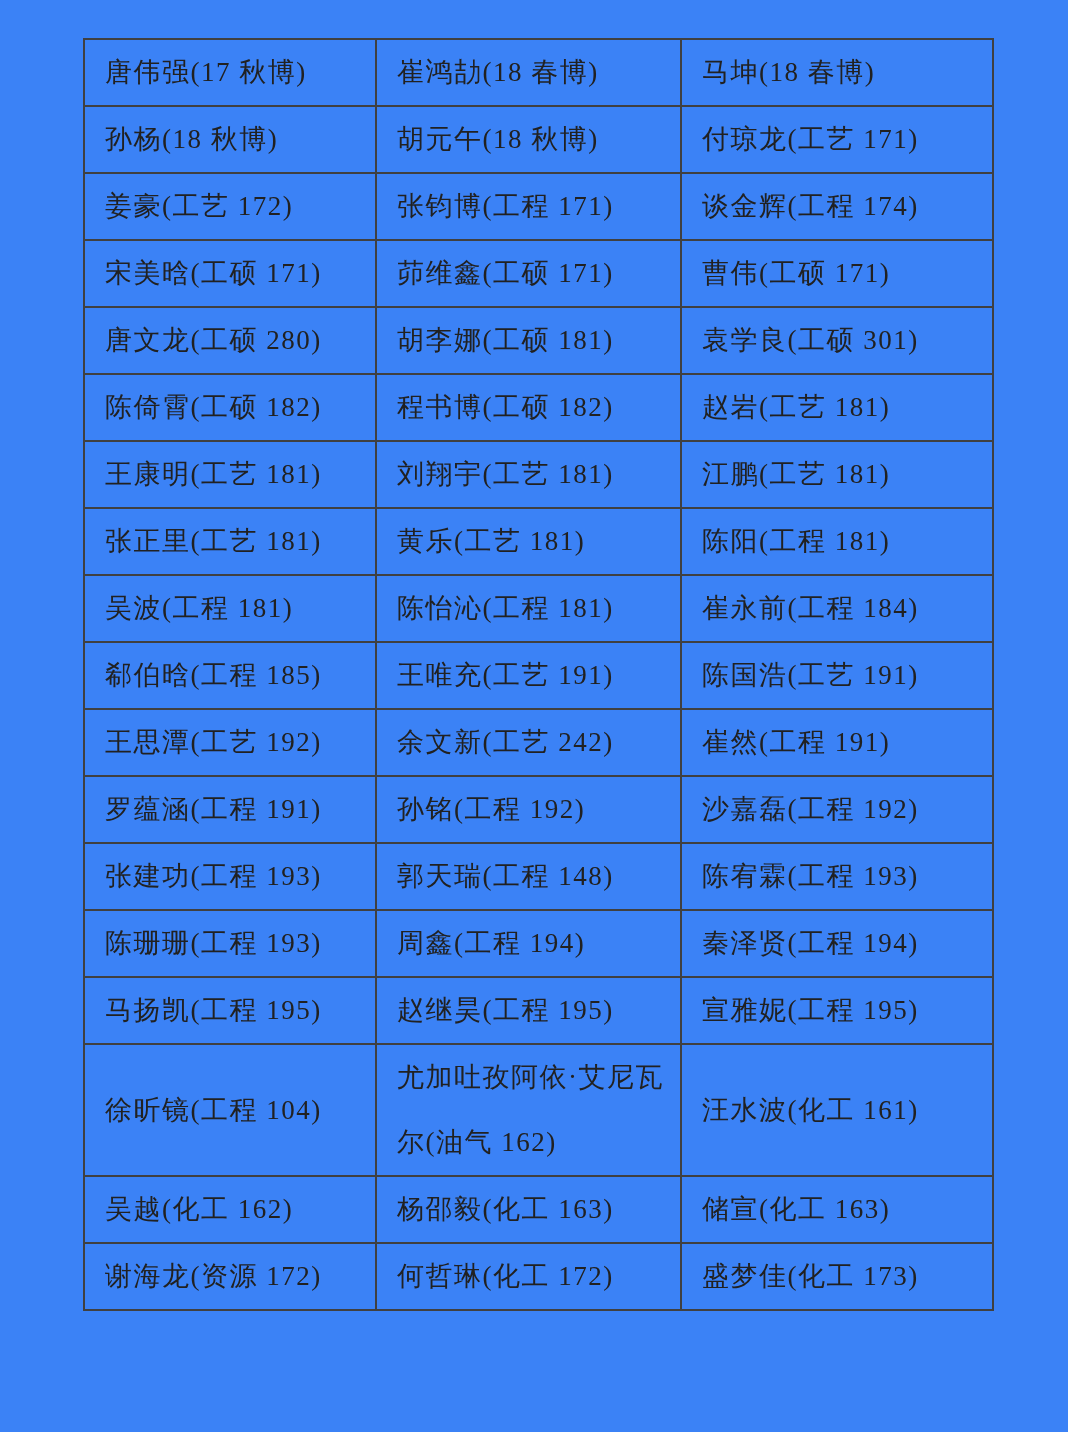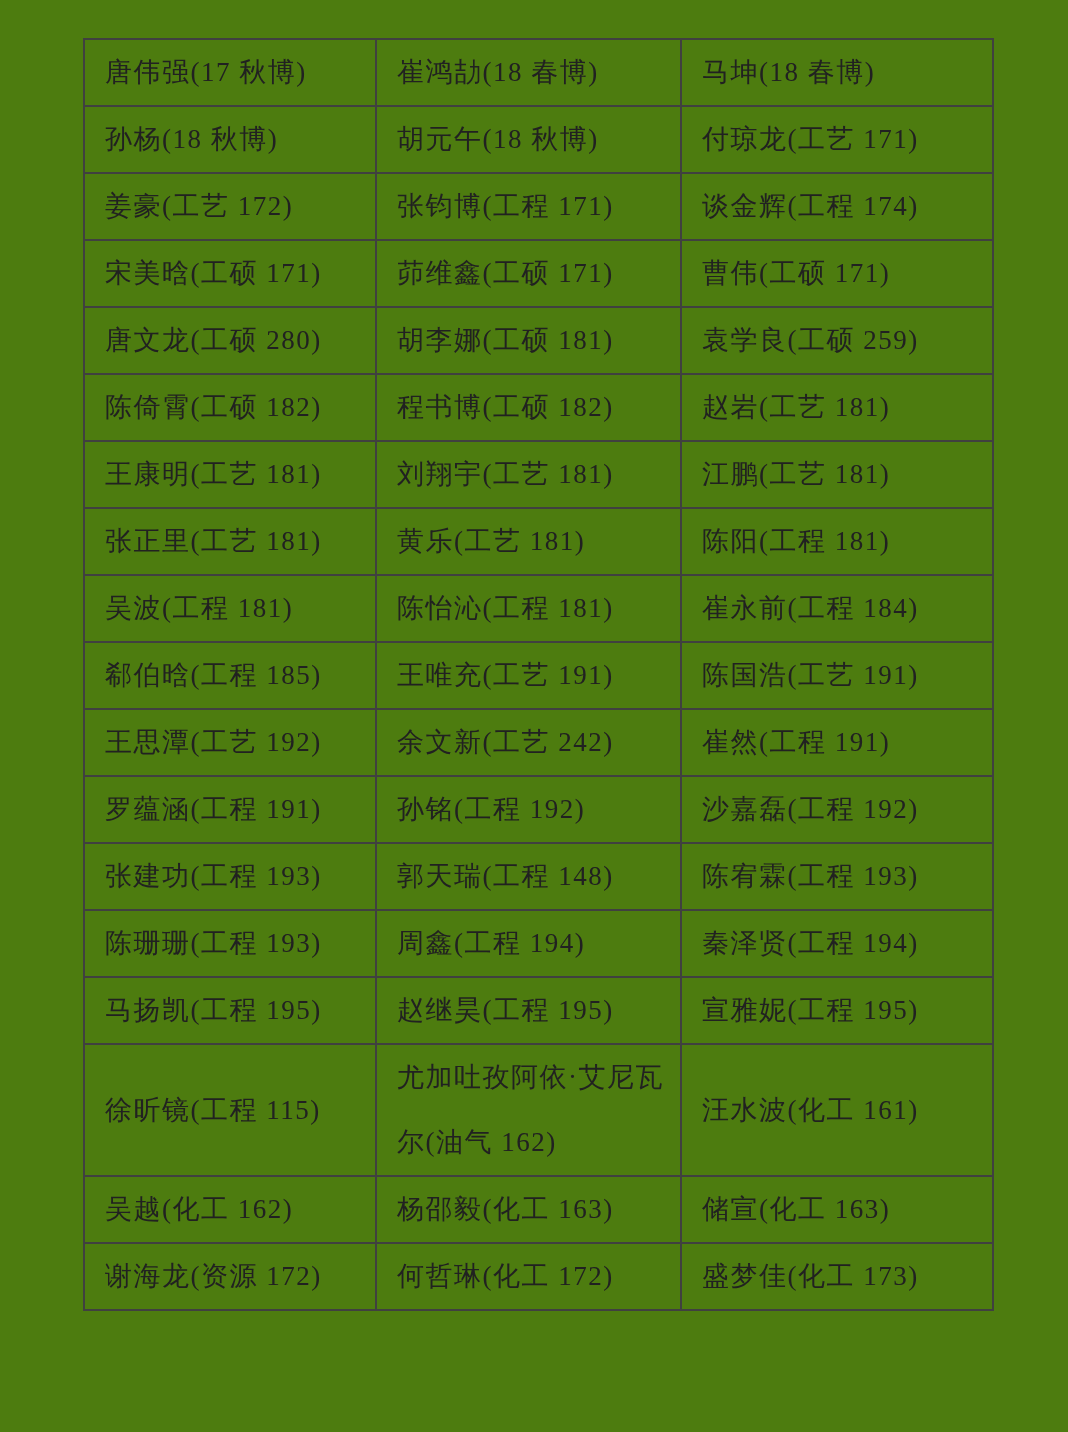--- a/index.html
+++ b/index.html
@@ -7,21 +7,21 @@
     padding: 0;
     background: #ffffff;
     width: 1068px;
     height: 1432px;
     font-family: "Liberation Serif", "DejaVu Serif", serif;
   }
   .page {
     position: relative;
     width: 1068px;
     height: 1432px;
-    background: #4d7c0f;
+    background: #3b82f6;
     overflow: hidden;
   }
   table.roster {
     position: absolute;
     left: 83px;
     top: 38px;
     width: 909px;
     border-collapse: collapse;
     table-layout: fixed;
   }
@@ -68,21 +68,21 @@
           <td>谈金辉(工程 174)</td>
         </tr>
         <tr>
           <td>宋美晗(工硕 171)</td>
           <td>茆维鑫(工硕 171)</td>
           <td>曹伟(工硕 171)</td>
         </tr>
         <tr>
           <td>唐文龙(工硕 280)</td>
           <td>胡李娜(工硕 181)</td>
-          <td>袁学良(工硕 259)</td>
+          <td>袁学良(工硕 301)</td>
         </tr>
         <tr>
           <td>陈倚霄(工硕 182)</td>
           <td>程书博(工硕 182)</td>
           <td>赵岩(工艺 181)</td>
         </tr>
         <tr>
           <td>王康明(工艺 181)</td>
           <td>刘翔宇(工艺 181)</td>
           <td>江鹏(工艺 181)</td>
@@ -121,21 +121,21 @@
           <td>陈珊珊(工程 193)</td>
           <td>周鑫(工程 194)</td>
           <td>秦泽贤(工程 194)</td>
         </tr>
         <tr>
           <td>马扬凯(工程 195)</td>
           <td>赵继昊(工程 195)</td>
           <td>宣雅妮(工程 195)</td>
         </tr>
         <tr>
-          <td>徐昕镜(工程 115)</td>
+          <td>徐昕镜(工程 104)</td>
           <td>尤加吐孜阿依·艾尼瓦尔(油气 162)</td>
           <td>汪水波(化工 161)</td>
         </tr>
         <tr>
           <td>吴越(化工 162)</td>
           <td>杨邵毅(化工 163)</td>
           <td>储宣(化工 163)</td>
         </tr>
         <tr>
           <td>谢海龙(资源 172)</td>

